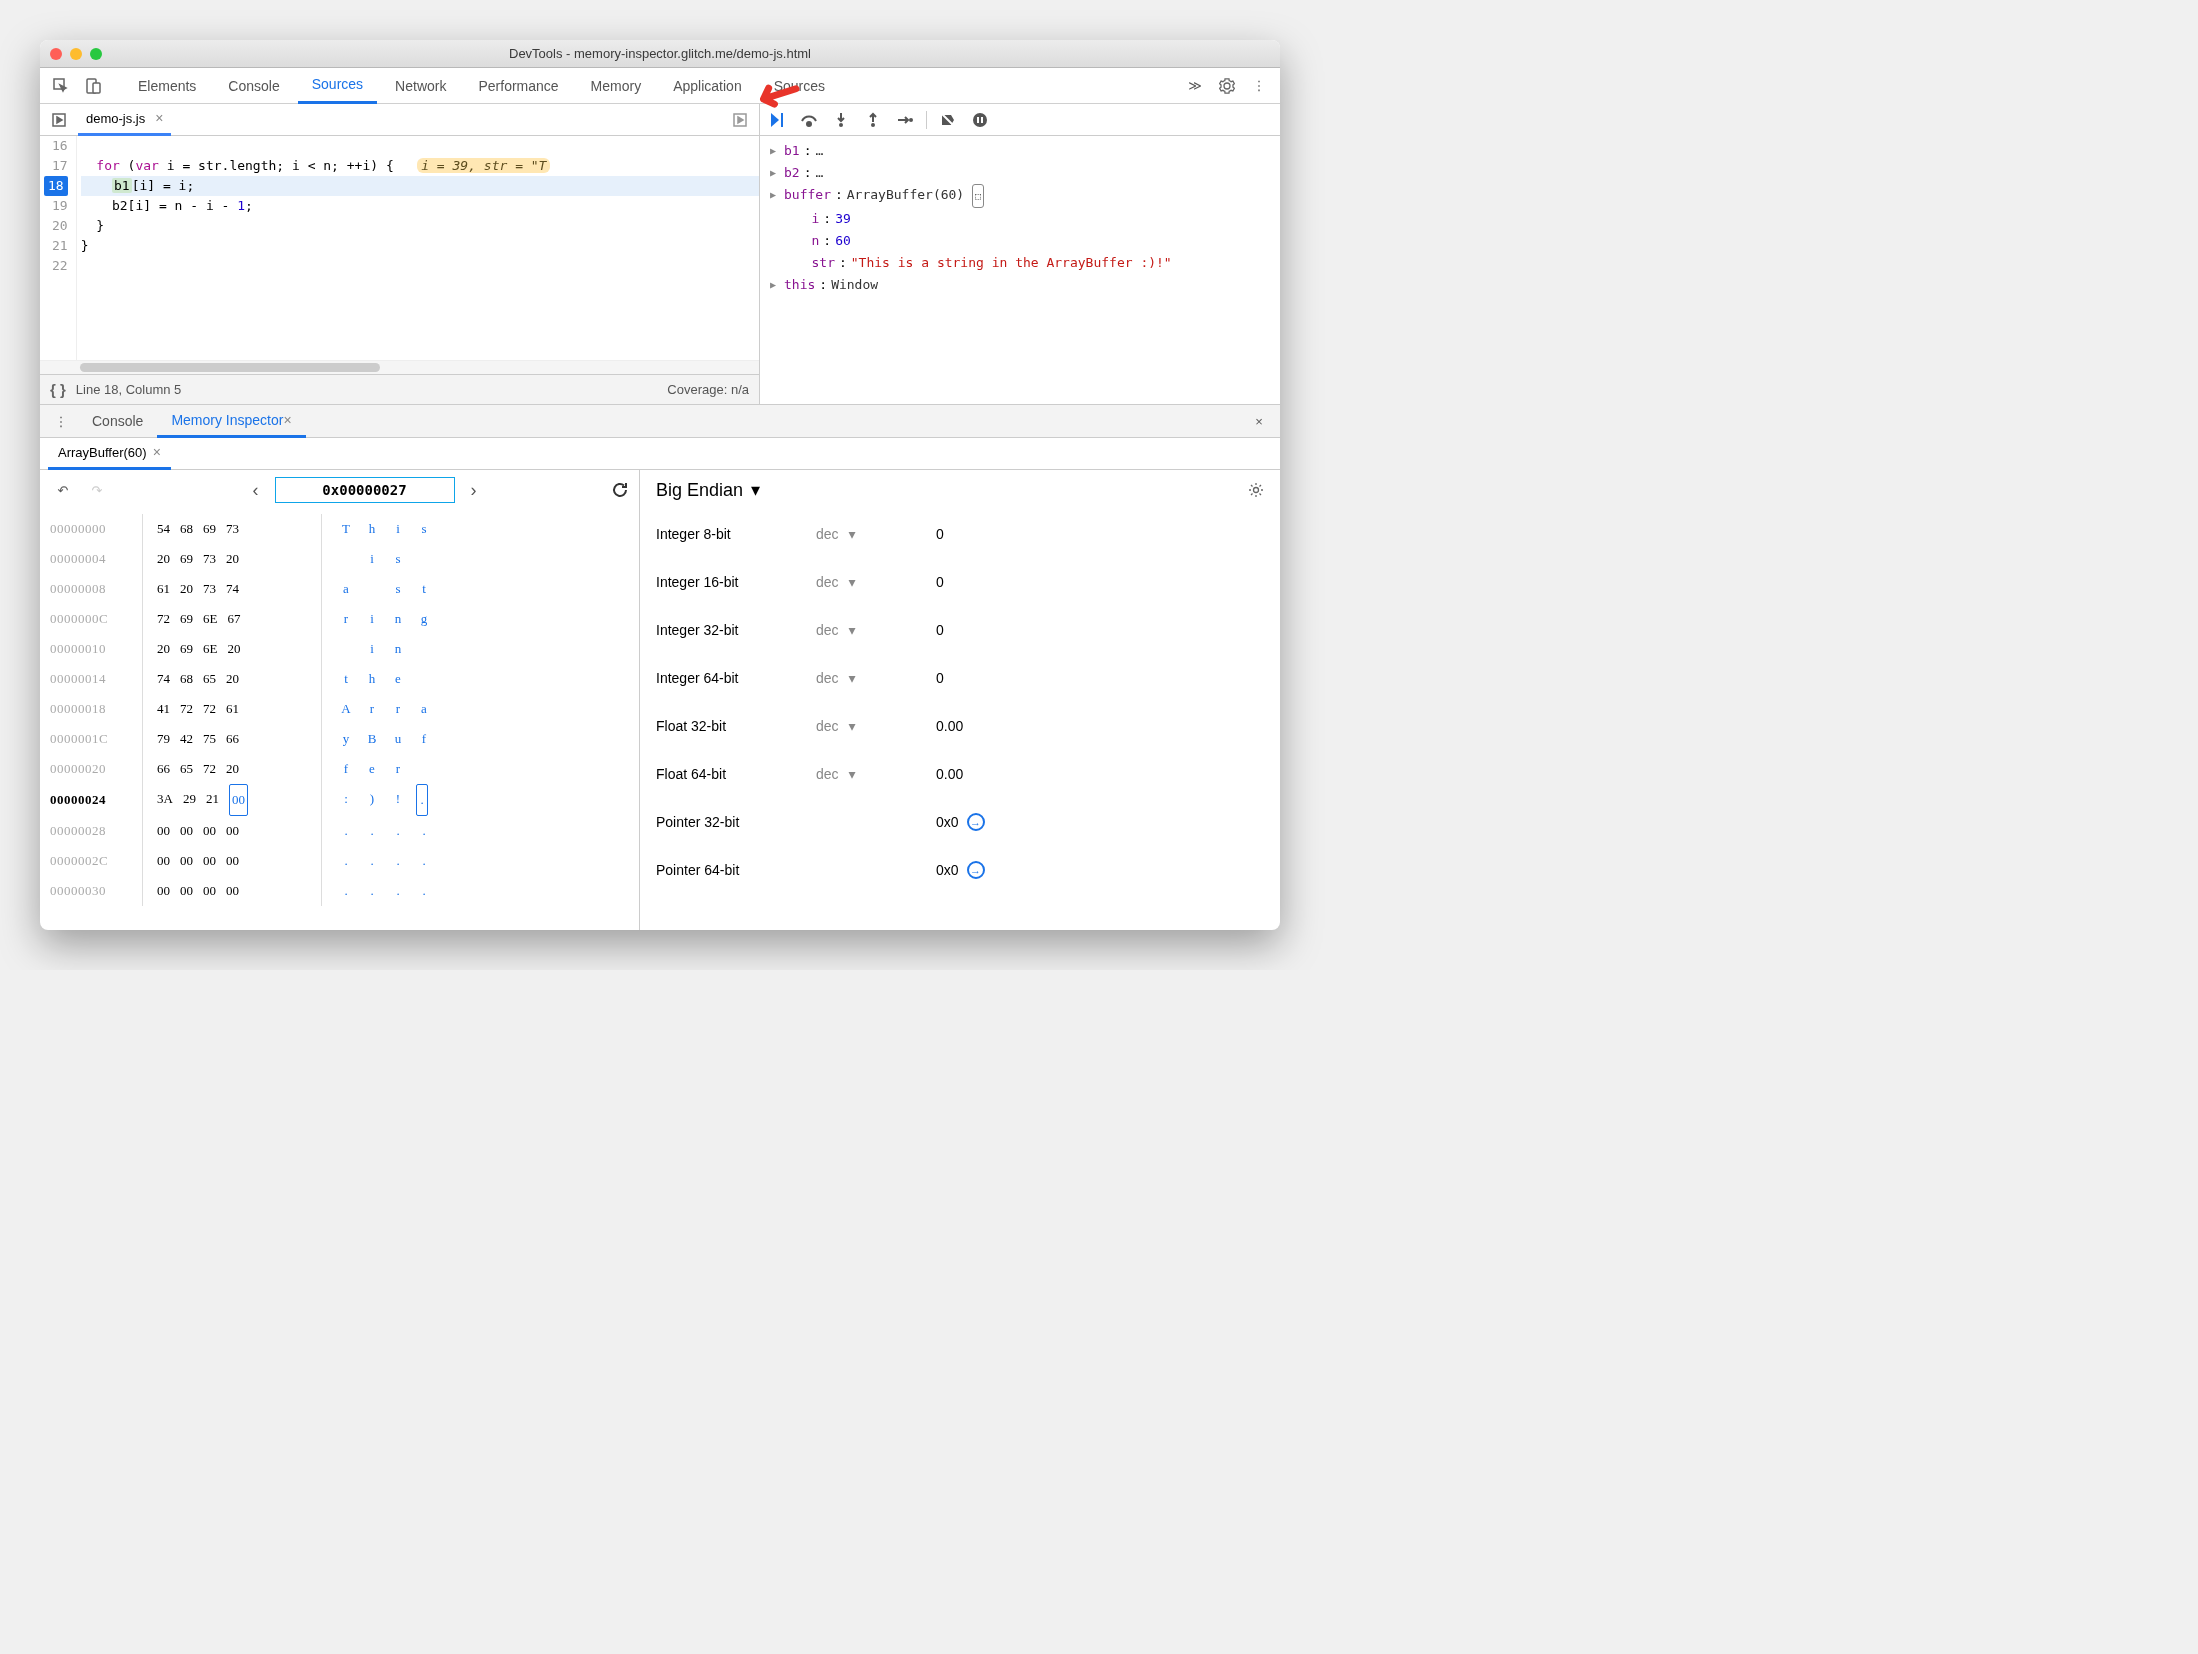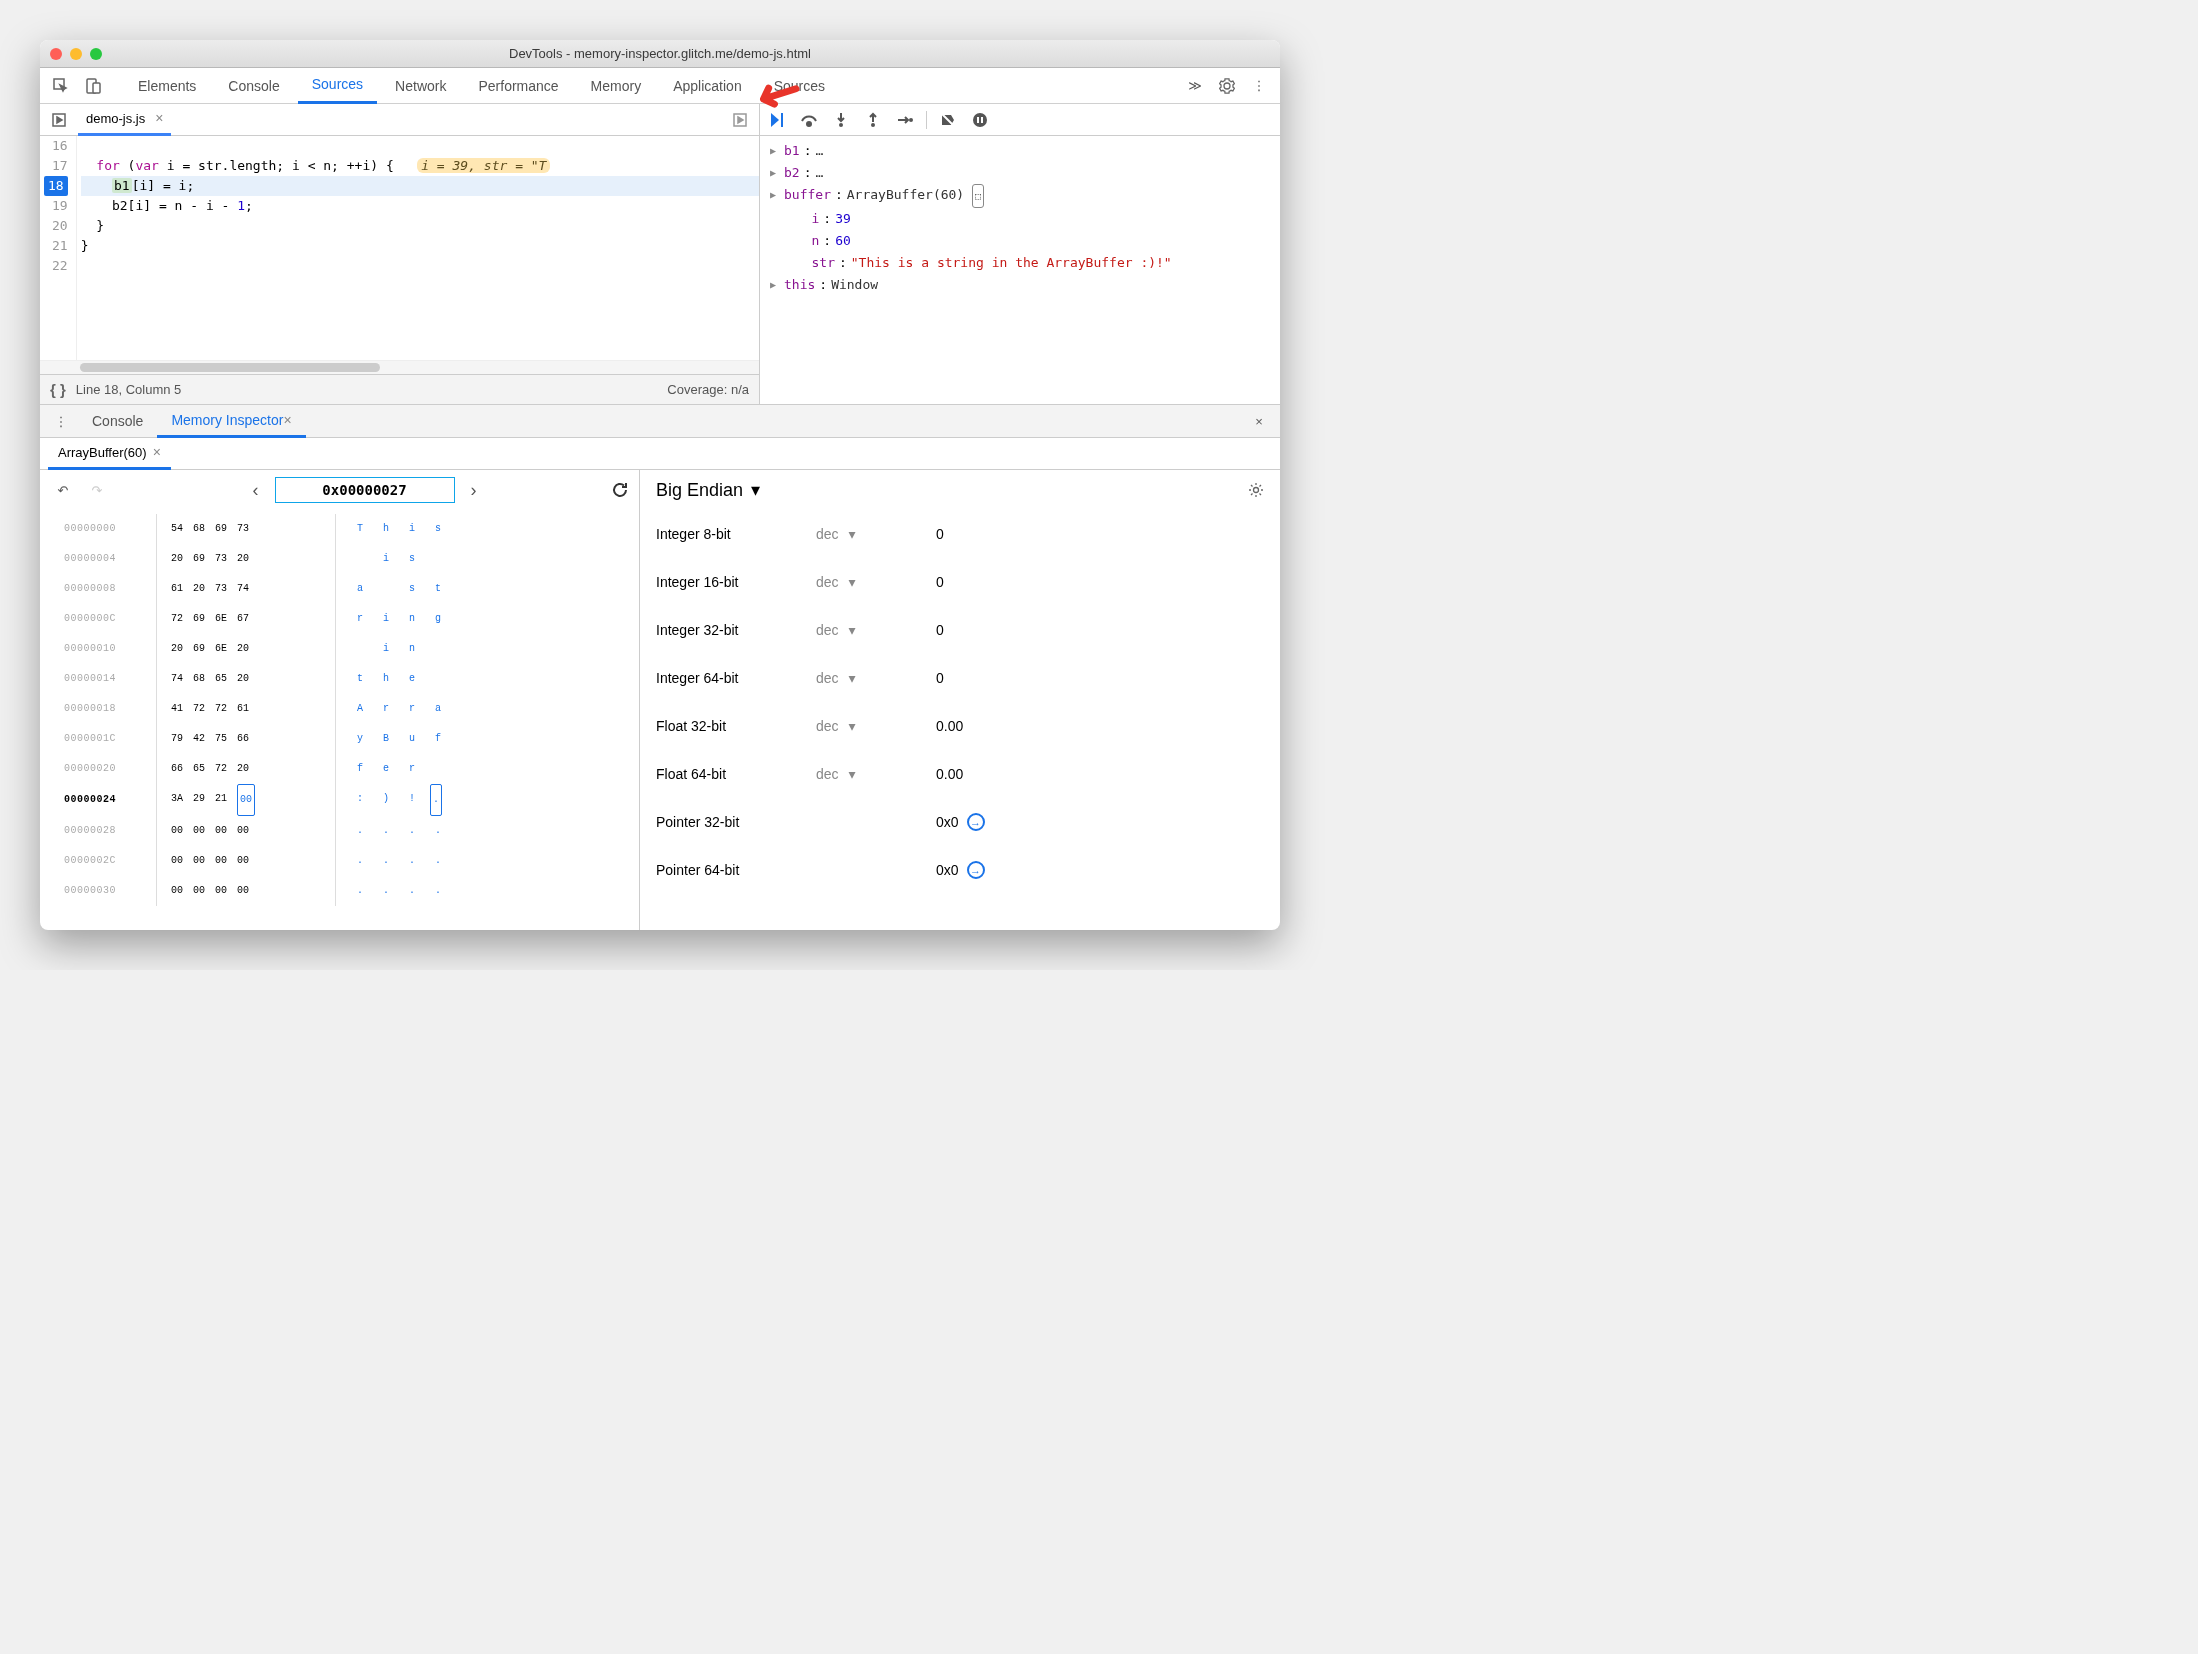--- a/index.html
+++ b/index.html
@@ -64,21 +64,21 @@
 
 .mem-split { display: flex; height: 460px; }
 .hex-pane { width: 600px; border-right: 1px solid #ccc; display: flex; flex-direction: column; }
 .interp-pane { flex: 1; display: flex; flex-direction: column; }
 
 .hex-toolbar { height: 40px; display: flex; align-items: center; padding: 0 10px; gap: 8px; }
 .addr-input { border: 1px solid #0ea5e9; padding: 4px 10px; font-family: Menlo, monospace; text-align: center; width: 180px; font-size: 14px; font-weight: bold; }
 .nav-arrow { font-size: 18px; color: #555; cursor: pointer; padding: 0 8px; }
 .refresh { margin-left: auto; font-size: 16px; cursor: pointer; color: #333; }
 
-.hex-grid { padding: 4px 24px 10px; font-family: Liberation Mono, monospace; font-size: 10px; }
+.hex-grid { padding: 4px 10px 10px; font-family: Liberation Serif, serif; font-size: 13px; }
 .hex-row { display: flex; gap: 14px; line-height: 30px; align-items: center; }
 .addr { color: #aaa; width: 78px; letter-spacing: 0.5px; }
 .addr.cur { color: #000; font-weight: bold; }
 .bytes { display: flex; gap: 10px; width: 150px; color: #000; }
 .byte.sel { border: 1px solid #1a73e8; padding: 0 2px; color: #1a73e8; border-radius: 2px; }
 .ascii { display: flex; gap: 14px; color: #1a73e8; margin-left: 4px; }
 .ascii span { width: 12px; text-align: center; }
 .ascii .sel { border: 1px solid #1a73e8; border-radius: 2px; padding: 0 2px; margin: 0 -2px; }
 .vdiv { width: 1px; background: #ddd; align-self: stretch; }
 

